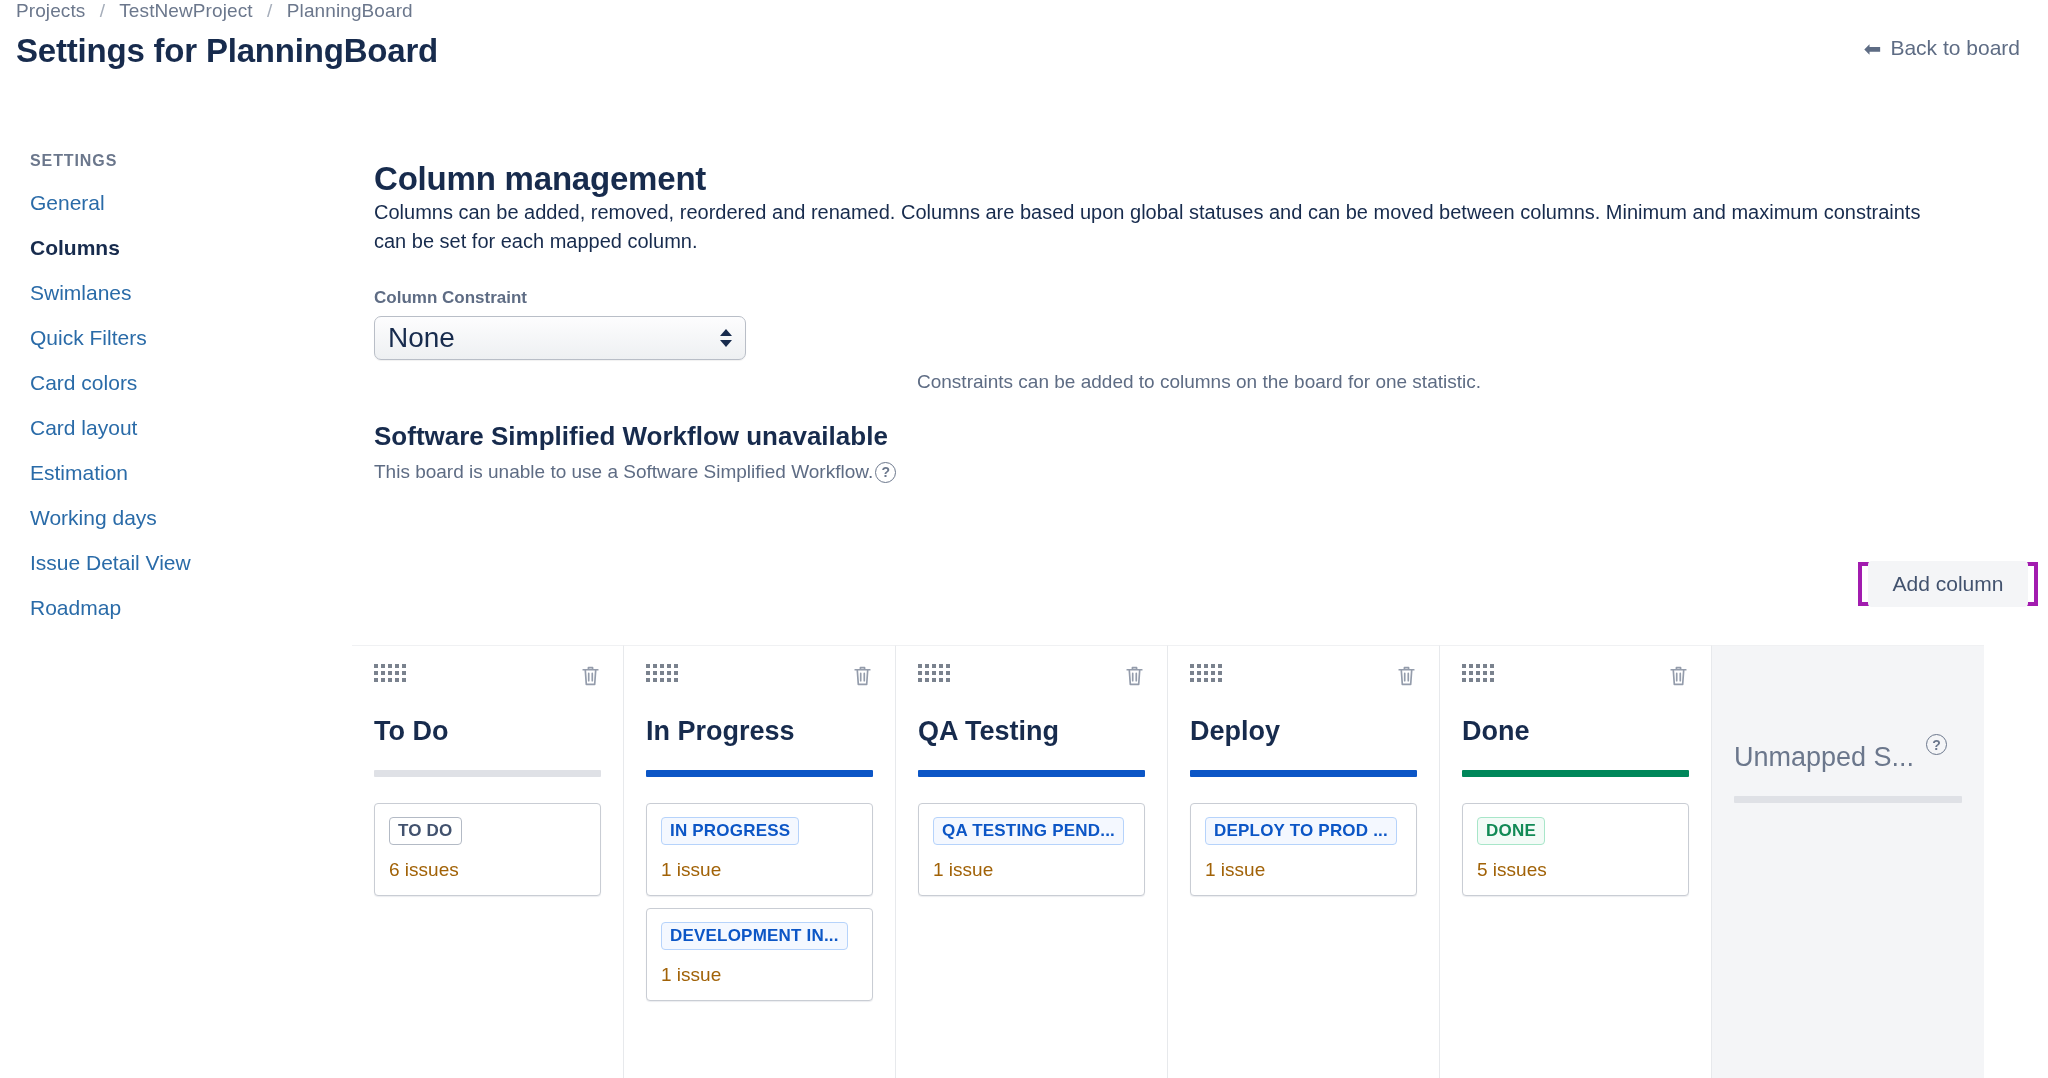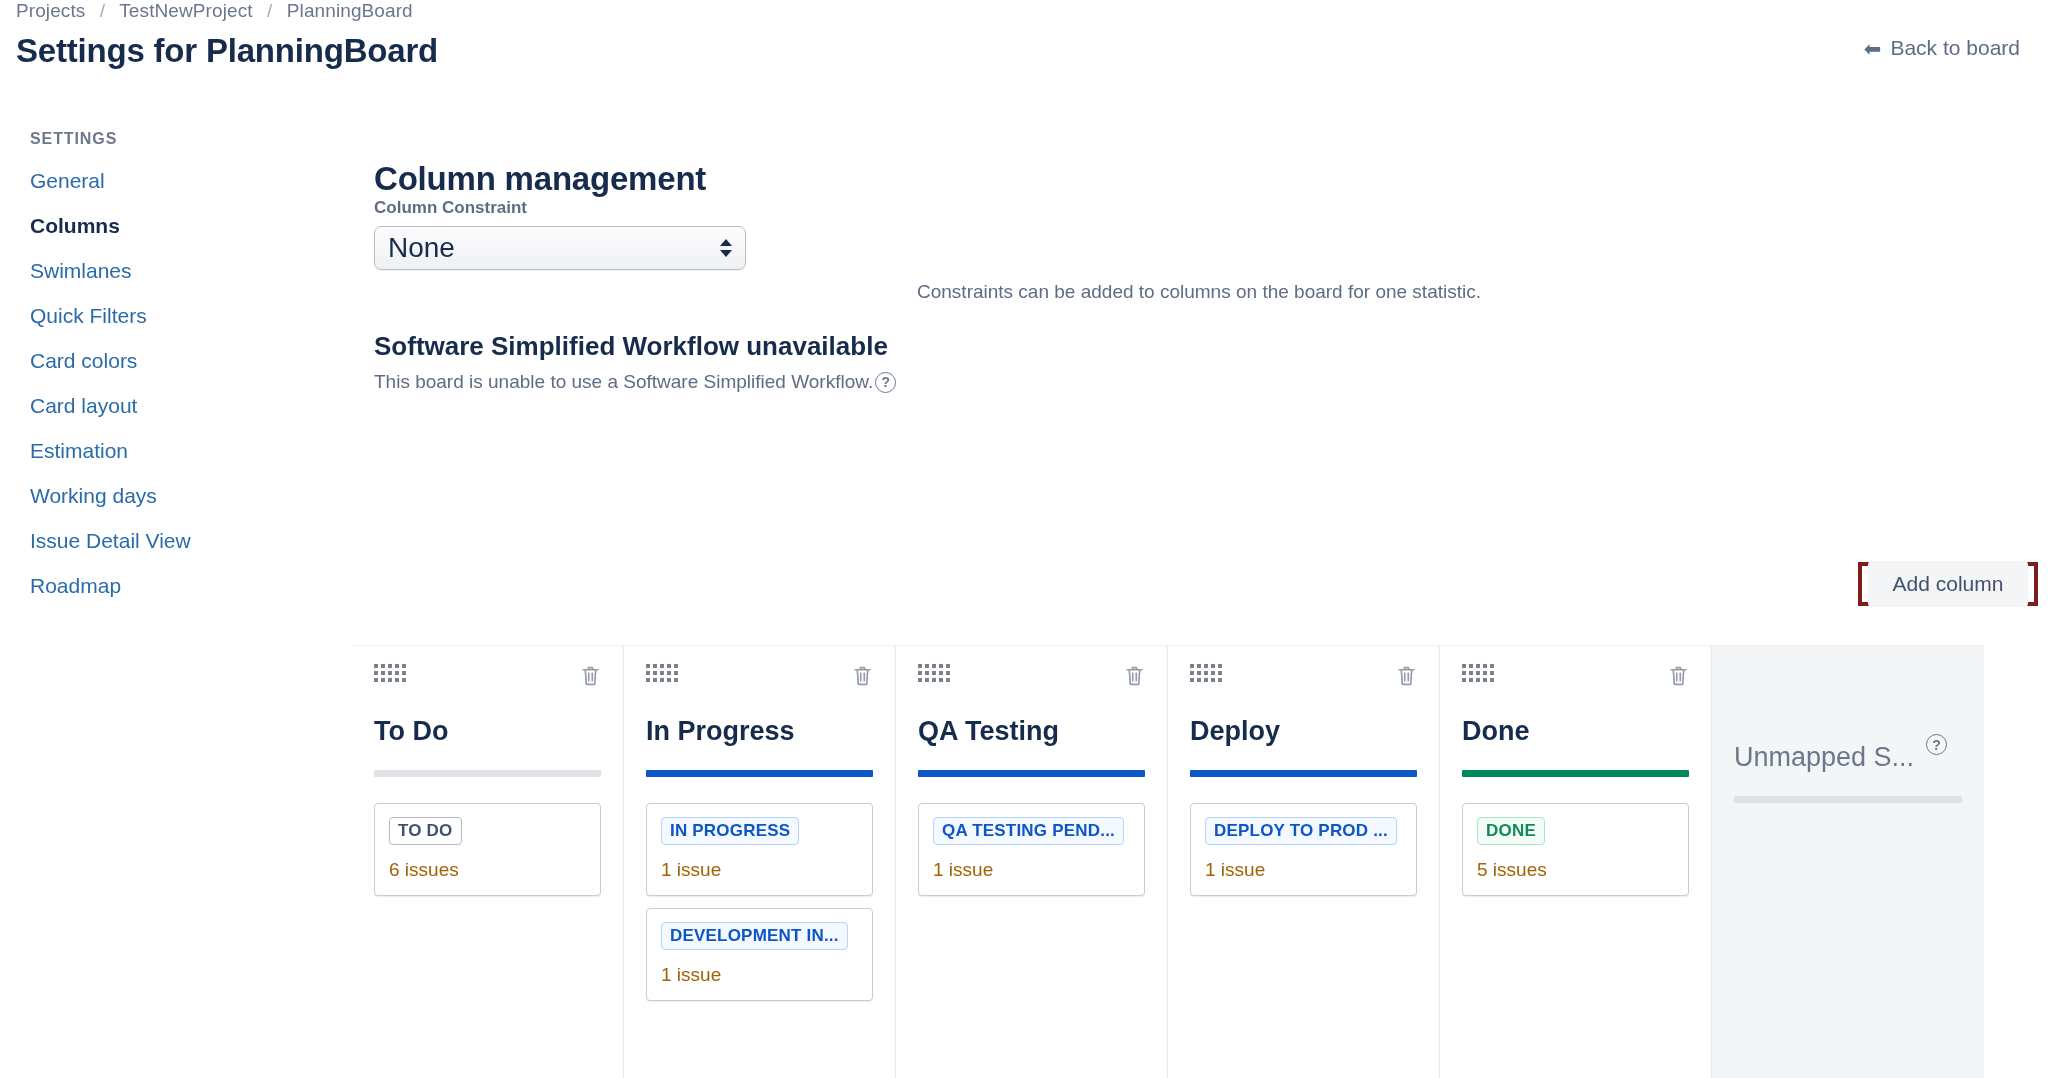--- a/index.html
+++ b/index.html
@@ -44,21 +44,21 @@
     align-items: center;
     gap: 9px;
     cursor: pointer;
     white-space: nowrap;
   }
   .back-arrow { display: inline-block; line-height: 1; font-size: 21px; color: #5E6C84; }
 
   
   .sidebar {
     position: absolute;
-    left: 30px; top: 130px;
+    left: 30px; top: 152px;
     width: 260px;
   }
   .sidebar-heading {
     font-size: 16px;
     font-weight: bold;
     color: #6B778C;
     letter-spacing: 0.9px;
     margin-bottom: 21px;
   }
   .sidebar-item {
@@ -175,21 +175,21 @@
     font-weight: bold;
     line-height: 1;
     cursor: pointer;
   }
 
   
   .add-col-highlight {
     position: absolute;
     left: 1858px; top: 562px;
     width: 180px; height: 44px;
-    border: 4px solid #7f1d1d;
+    border: 4px solid #a21caf;
     display: flex;
     align-items: center;
     justify-content: center;
   }
   .add-col-btn {
     width: 160px; height: 46px;
     background: #F4F5F7;
     border: none;
     border-radius: 4px;
     font-size: 21px;
@@ -324,20 +324,21 @@
     <div class="sidebar-item">Card colors</div>
     <div class="sidebar-item">Card layout</div>
     <div class="sidebar-item">Estimation</div>
     <div class="sidebar-item">Working days</div>
     <div class="sidebar-item">Issue Detail View</div>
     <div class="sidebar-item">Roadmap</div>
   </div>
 
   <div class="main">
     <div class="section-title">Column management</div>
+    <div class="section-desc">Columns can be added, removed, reordered and renamed. Columns are based upon global statuses and can be moved between columns. Minimum and maximum constraints can be set for each mapped column.</div>
 
     <div class="field-label">Column Constraint</div>
     <div class="select-wrap">
       <div class="native-select">
         <span>None</span>
       </div>
       <span class="select-chevrons">
         <span class="chev-up"></span>
         <span class="chev-dn"></span>
       </span>

